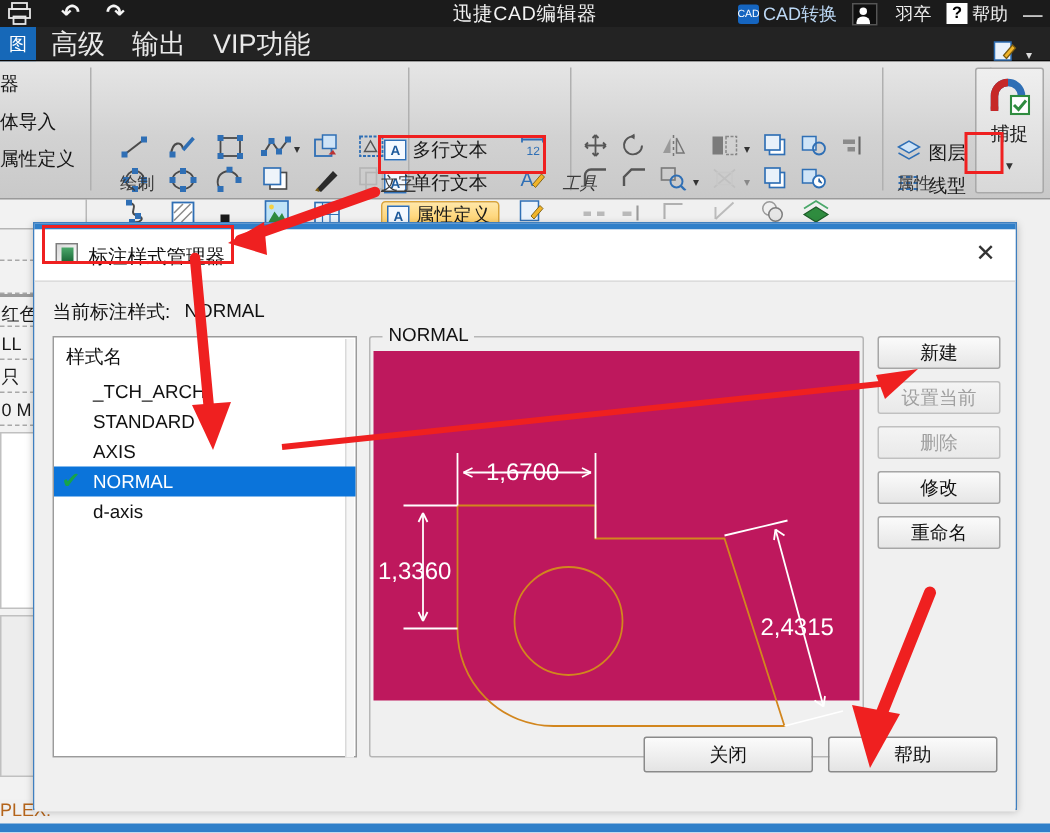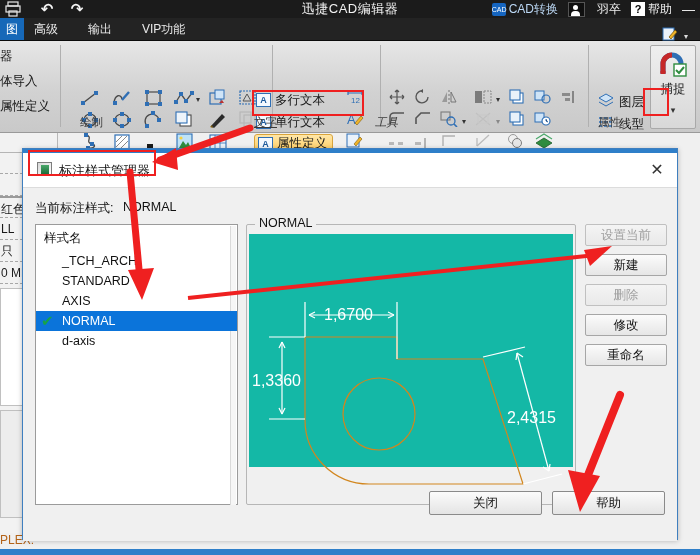--- a/index.html
+++ b/index.html
@@ -65,21 +65,21 @@
   .menubar {
     position: absolute; left: 0; top: 18px; width: 700px; height: 23px;
     background: #232323;
   }
   .menu-active {
     position:absolute; left:0; top:0; width:24px; height:23px;
     background:#1668b8; color:#fff; font-size:12px; line-height:23px; text-align:center;
   }
   .menu-item {
     position: absolute; top: 0; height: 23px; line-height: 23px;
-    color: #e9e9e9; font-size: 12px;
+    color: #e9e9e9; font-size: 18px;
   }
   .menubar-divider {
     position:absolute; left:0; top:22px; width:700px; height:1px; background:#0a0a0a;
   }
   .mb-pencil { position:absolute; right:22px; top:26px; width:16px; height:14px; }
 
   
   .ribbon {
     position: absolute; left: 0; top: 41px; width: 700px; height: 92px;
     background: linear-gradient(#e6e6e6, #d2d2d2 55%, #c9c9c9);
@@ -224,21 +224,21 @@
 
   .preview-group {
     position:absolute; left:223px; top:36px; width:330px; height:281px;
     border:1px solid #b6b6b6; border-radius:2px;
   }
   .preview-legend {
     position:absolute; left:8px; top:-9px; background:#f0f0f0; padding:0 4px;
     font-size:12.5px; color:#111;
   }
   .preview-canvas {
-    position:absolute; left:2px; top:9px; width:324px; height:233px; background:#14b8a6;
+    position:absolute; left:2px; top:9px; width:324px; height:233px; background:#be185d;
   }
 
   .rightbtns { position:absolute; left:562px; top:36px; width:82px; }
   .dbtn {
     width:82px; height:22px; margin-bottom:8px;
     background:linear-gradient(#fbfbfb,#e6e6e6);
     border:1px solid #a6a6a6; border-radius:2px;
     font-size:12.5px; color:#111; text-align:center; line-height:20px;
   }
   .dbtn.disabled { color:#a0a0a0; background:linear-gradient(#f4f4f4,#e9e9e9); border-color:#c0c0c0; }
@@ -717,22 +717,22 @@
               <path d="M300 237 l1 -7 M300 237 l-6 -4"></path>
             </g>
             <text x="75" y="86" fill="#ffffff" font-size="16" font-family="Liberation Sans, sans-serif">1,6700</text>
             <text x="3" y="152" fill="#ffffff" font-size="16" font-family="Liberation Sans, sans-serif">1,3360</text>
             <text x="258" y="189" fill="#ffffff" font-size="16" font-family="Liberation Sans, sans-serif">2,4315</text>
           </svg>
         </div>
       </div>
 
       <div class="rightbtns">
+        <div class="dbtn">新建</div>
         <div class="dbtn disabled">设置当前</div>
-        <div class="dbtn">新建</div>
         <div class="dbtn disabled">删除</div>
         <div class="dbtn">修改</div>
         <div class="dbtn">重命名</div>
       </div>
 
       <div class="bottombtns">
         <div class="bbtn">关闭</div>
         <div class="bbtn">帮助</div>
       </div>
     </div>

